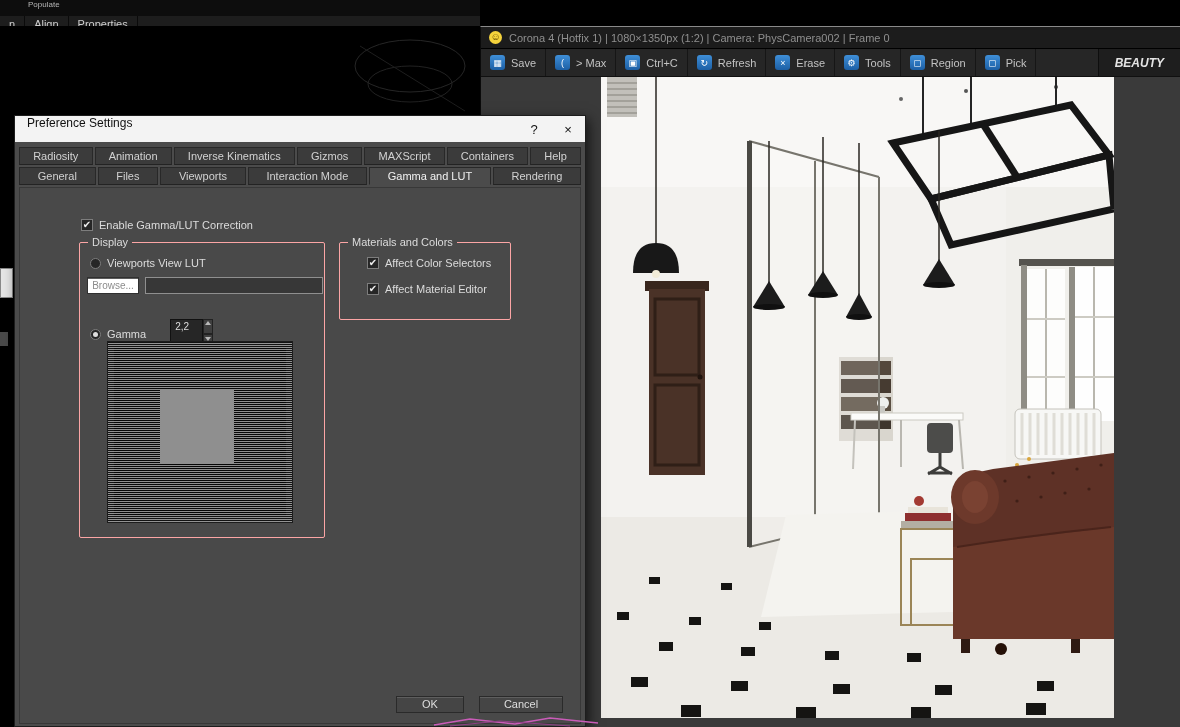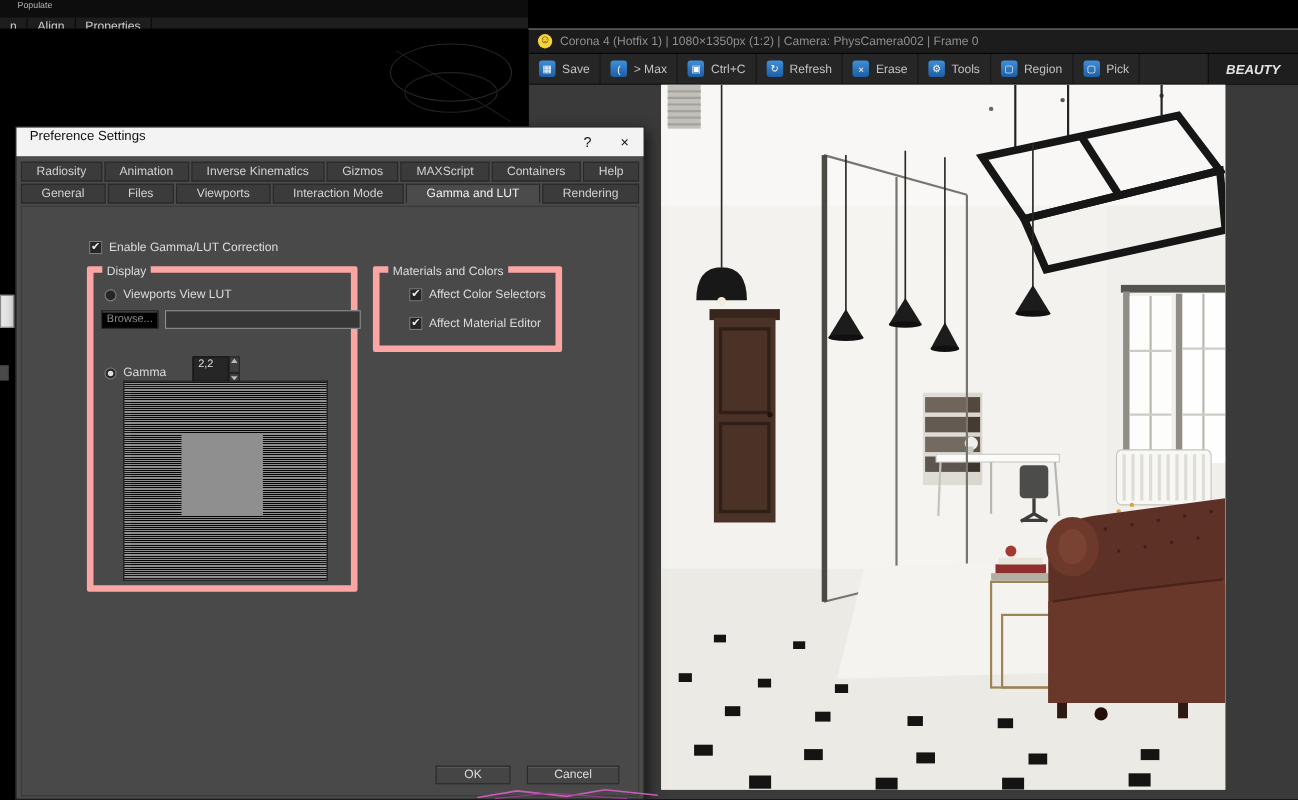--- a/index.html
+++ b/index.html
@@ -1,21 +1,21 @@
 <!DOCTYPE html>
 <html><head>
 <meta charset="utf-8">
 <style>
   *{box-sizing:border-box;margin:0;padding:0}
   html,body{background:#000;font-family:"Liberation Sans","DejaVu Sans",sans-serif}
   .screen{position:relative;width:1180px;height:727px;background:#000;overflow:hidden}
 
   
   .menubar{position:absolute;left:0;top:0;width:480px;height:26px;background:#151515}
-  .menubar-row1{height:16px;background:#0d0d0d;color:#b5b5b5;font-size:8px;padding-left:16px;line-height:10px;overflow:hidden}
+  .menubar-row1{height:16px;background:#0d0d0d;color:#b5b5b5;font-size:8px;padding-left:28px;line-height:10px;overflow:hidden}
   .menubar-row2{height:16px;background:#1d1d1d;display:flex;align-items:center;color:#cfcfcf;font-size:11px}
   .menu-item{padding:0 9px;height:100%;display:flex;align-items:center;border-right:1px solid #0a0a0a}
 
   
   .corona{position:absolute;left:480px;top:26px;width:700px;height:701px;background:#3a3a3a;border-top:1px solid #8a8a8a;border-left:1px solid #0a0a0a}
   .corona-title{height:22px;background:#1c1c1c;color:#8f8f8f;font-size:11px;display:flex;align-items:center;gap:7px;padding:0 8px;border-bottom:1px solid #000;white-space:nowrap;overflow:hidden}
   .smiley{width:13px;height:13px;border-radius:50%;background:#f5d33c;color:#6b5200;font-size:10px;line-height:12px;text-align:center;flex:0 0 auto}
   .corona-toolbar{height:28px;background:#262626;display:flex;align-items:stretch;border-bottom:1px solid #101010}
   .tb-list{display:flex;align-items:stretch}
   .tbtn{display:flex;align-items:center;gap:6px;padding:0 9px;color:#c2c2c2;font-size:11px;border-right:1px solid #161616;cursor:default;white-space:nowrap}
@@ -33,23 +33,23 @@
   .tabrow1{top:31px}
   .tabrow2{top:51px}
   .tab{flex:1 1 auto;background:#3b3b3b;border:1px solid #282828;border-bottom-color:#232323;color:#d2d2d2;font-size:11px;text-align:center;padding:2px 3px;white-space:nowrap;cursor:default}
   .tab.active{background:#4b4b4b;color:#f2f2f2;border-bottom-color:#4b4b4b}
   .panel{position:absolute;left:4px;top:71px;width:562px;height:537px;border:1px solid #383838;background:#494949}
 
   .row{position:absolute;display:flex;align-items:center;gap:6px;color:#dcdcdc;font-size:11px;white-space:nowrap}
   .cb{width:12px;height:12px;background:#262626;border:1px solid #7d7d7d;color:#eee;font-size:10px;line-height:10px;text-align:center;flex:0 0 auto}
   .radio{width:11px;height:11px;border-radius:50%;background:#262626;border:1px solid #7d7d7d;position:relative;flex:0 0 auto}
   .radio.sel::after{content:"";position:absolute;inset:2px;border-radius:50%;background:#ddd}
-  .group{position:absolute;border:6px solid #fca5a5;border-radius:2px}
+  .group{position:absolute;border:1px solid #fca5a5;border-radius:2px}
   .group-label{position:absolute;top:-7px;left:8px;background:#494949;padding:0 4px;color:#dcdcdc;font-size:11px;line-height:13px}
-  .mini-btn{background:#000000;border:1px solid #303030;box-shadow:inset 0 1px 0 #5b5b5b;color:#8c8c8c;font-size:10px;text-align:center;line-height:15px}
+  .mini-btn{background:#ffffff;border:1px solid #303030;box-shadow:inset 0 1px 0 #5b5b5b;color:#8c8c8c;font-size:10px;text-align:center;line-height:15px}
   .field{background:#373737;border:1px solid #8f8f8f;height:17px;color:#ddd;font-size:11px;padding:0 3px;font-family:"Liberation Sans",sans-serif}
   .spinner{display:flex;height:30px}
   .spin-val{width:33px;background:#262626;border:1px solid #111;color:#ddd;font-size:10px;line-height:13px;padding-left:4px}
   .spin-arrows{width:10px;display:flex;flex-direction:column}
   .spin-btn{flex:1;background:#3f3f3f;border:1px solid #222;position:relative}
   .spin-btn.up::after,.spin-btn.down::after{content:"";position:absolute;left:1px;border-left:3px solid transparent;border-right:3px solid transparent}
   .spin-btn.up::after{top:1px;border-bottom:4px solid #b8b8b8}
   .spin-btn.down::after{top:2px;border-top:4px solid #b8b8b8}
   .gamma-img{position:absolute;left:27px;top:98px;width:186px;height:182px;border:1px solid #1c1c1c;background:repeating-linear-gradient(180deg,#060606 0 1px,#8d8d8d 1px 2px);box-shadow:inset 0 0 0 6px rgba(255,255,255,.05)}
   .gamma-center{position:absolute;left:52px;top:48px;width:74px;height:74px;background:#8f8f8f}

